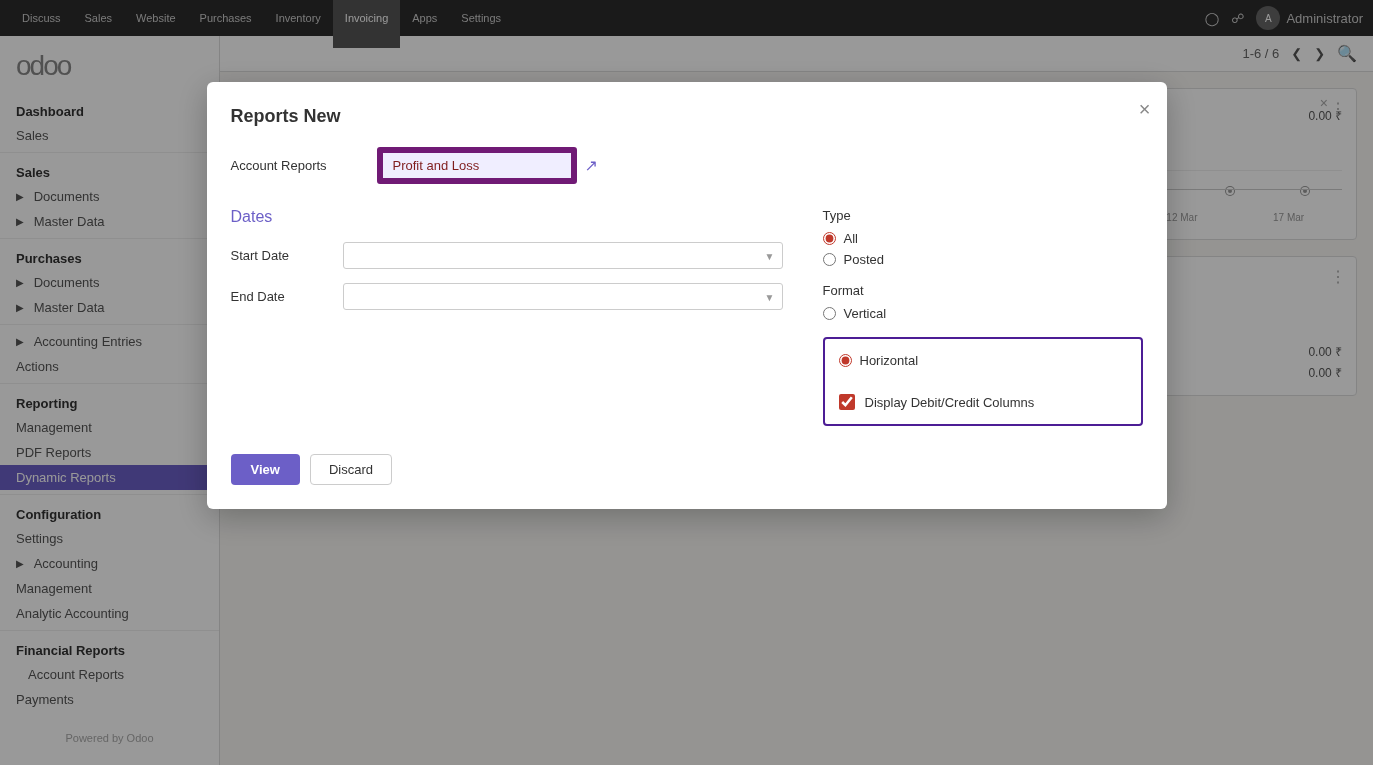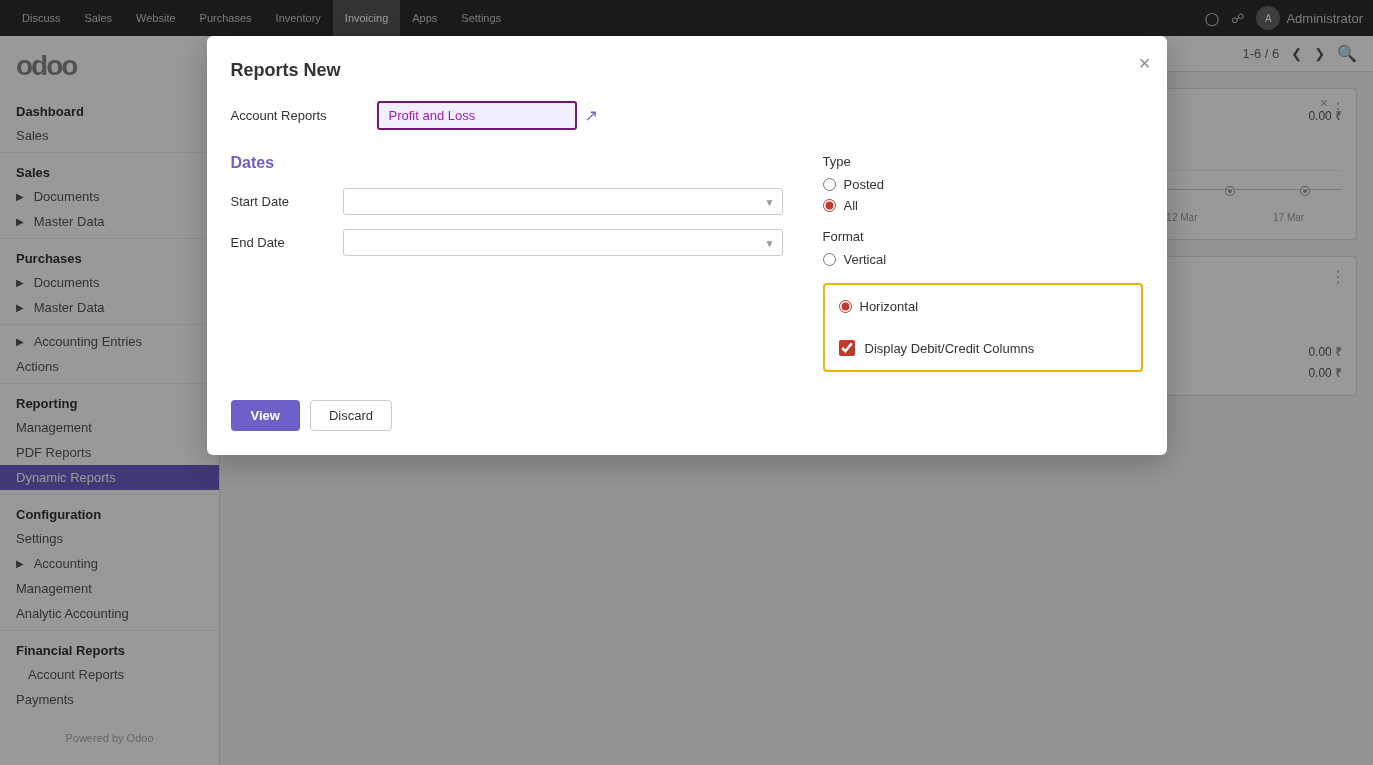--- a/index.html
+++ b/index.html
@@ -64,21 +64,21 @@
       padding-bottom: 20px;
     }
     .sidebar-logo {
       padding: 14px 16px;
       display: flex;
       align-items: center;
     }
     .sidebar-logo .odoo-logo {
       font-size: 28px;
       color: #888;
-      font-weight: bold;
+      font-weight: normal;
       letter-spacing: -2px;
     }
     .sidebar-section-title {
       font-weight: bold;
       font-size: 13px;
       color: #333;
       padding: 8px 16px 4px;
     }
     .sidebar-item {
       padding: 5px 16px 5px 24px;
@@ -225,21 +225,21 @@
 
     
     .modal-overlay {
       position: fixed;
       top: 0; left: 0; right: 0; bottom: 0;
       background: rgba(0,0,0,0.4);
       z-index: 100;
       display: flex;
       align-items: flex-start;
       justify-content: center;
-      padding-top: 36px;
+      padding-top: 82px;
     }
     .modal {
       background: #fff;
       border-radius: 6px;
       width: 960px;
       max-width: 98%;
       box-shadow: 0 8px 32px rgba(0,0,0,0.25);
       padding: 24px;
       position: relative;
     }
@@ -271,46 +271,46 @@
       color: #333;
       min-width: 130px;
     }
     .modal-select-wrap {
       display: flex;
       align-items: center;
       gap: 8px;
     }
     .modal-select {
       background: #f0eeff;
-      border: 2px solid #701a75;
+      border: 6px solid #701a75;
       border-radius: 3px;
       padding: 5px 10px;
       font-size: 13px;
-      color: #a21caf;
+      color: #7f1d1d;
       width: 200px;
       appearance: none;
       cursor: pointer;
     }
     .modal-external-link {
       color: #6c5fc7;
       font-size: 16px;
       cursor: pointer;
     }
 
     .modal-body {
       display: flex;
       gap: 40px;
     }
 
     .modal-left { flex: 1; }
     .modal-right { width: 320px; }
 
     .modal-section-title {
       font-size: 16px;
-      font-weight: bold;
+      font-weight: normal;
       color: #6c5fc7;
       margin-bottom: 16px;
     }
 
     .modal-form-row {
       display: flex;
       align-items: center;
       margin-bottom: 14px;
       gap: 12px;
       justify-content: space-between;
@@ -359,21 +359,21 @@
       display: flex;
       align-items: center;
       gap: 8px;
       font-size: 13px;
       color: #333;
     }
     .radio-item input[type=radio] { accent-color: #c0392b; cursor: pointer; }
 
     
     .highlighted-box {
-      border: 2px solid #eab308;
+      border: 2px solid #4c1d95;
       border-radius: 4px;
       padding: 14px;
       margin-top: 8px;
     }
     .checkbox-item {
       display: flex;
       align-items: center;
       gap: 10px;
       font-size: 13px;
       color: #333;
@@ -626,24 +626,24 @@
           </div>
         </div>
       </div>
 
       <div class="modal-right">
 
         <div class="modal-right-section">
           <div class="modal-right-label">Type</div>
           <div class="radio-group">
             <label class="radio-item">
-              <input type="radio" name="type" style=""> Posted
+              <input type="radio" name="type" checked="" style=""> All
             </label>
             <label class="radio-item">
-              <input type="radio" name="type" checked="" style=""> All
+              <input type="radio" name="type" style=""> Posted
             </label>
           </div>
         </div>
 
         <div class="modal-right-section">
           <div class="modal-right-label">Format</div>
           <div class="radio-group">
             <label class="radio-item">
               <input type="radio" name="format" style=""> Vertical
             </label>

